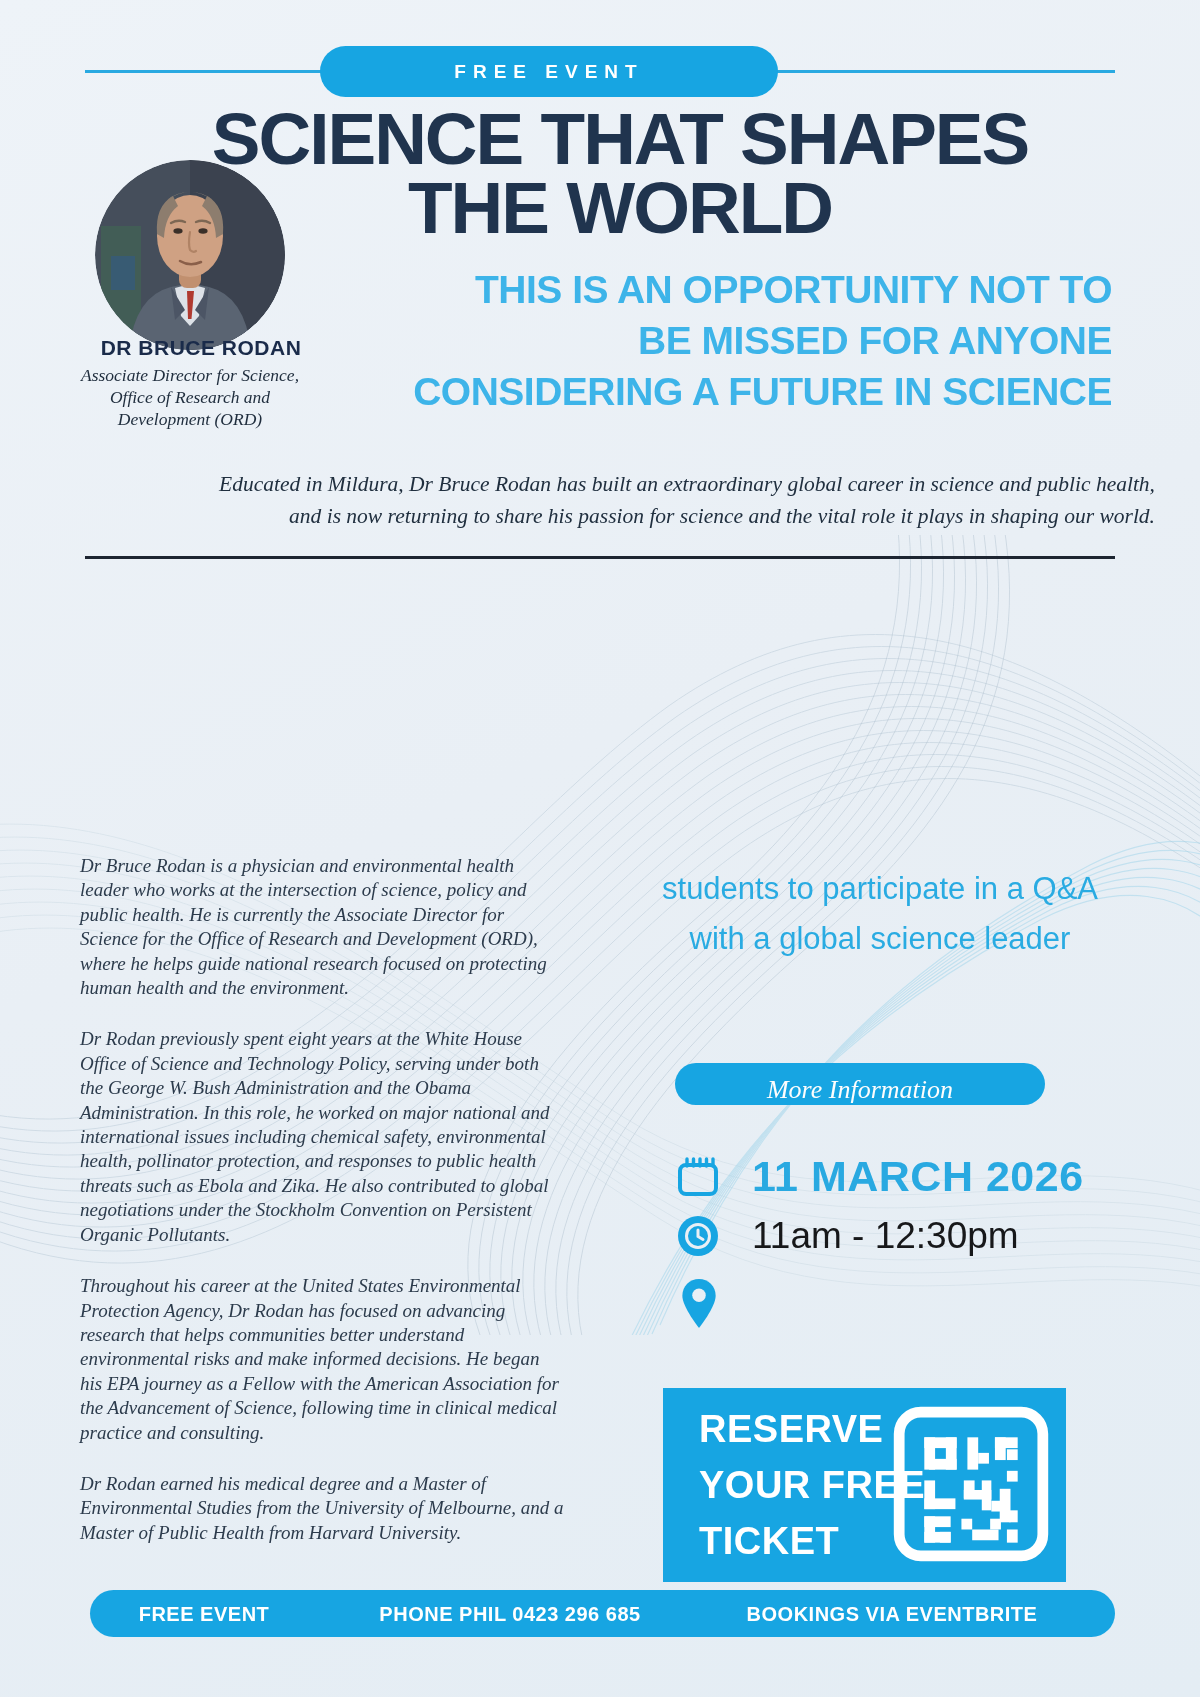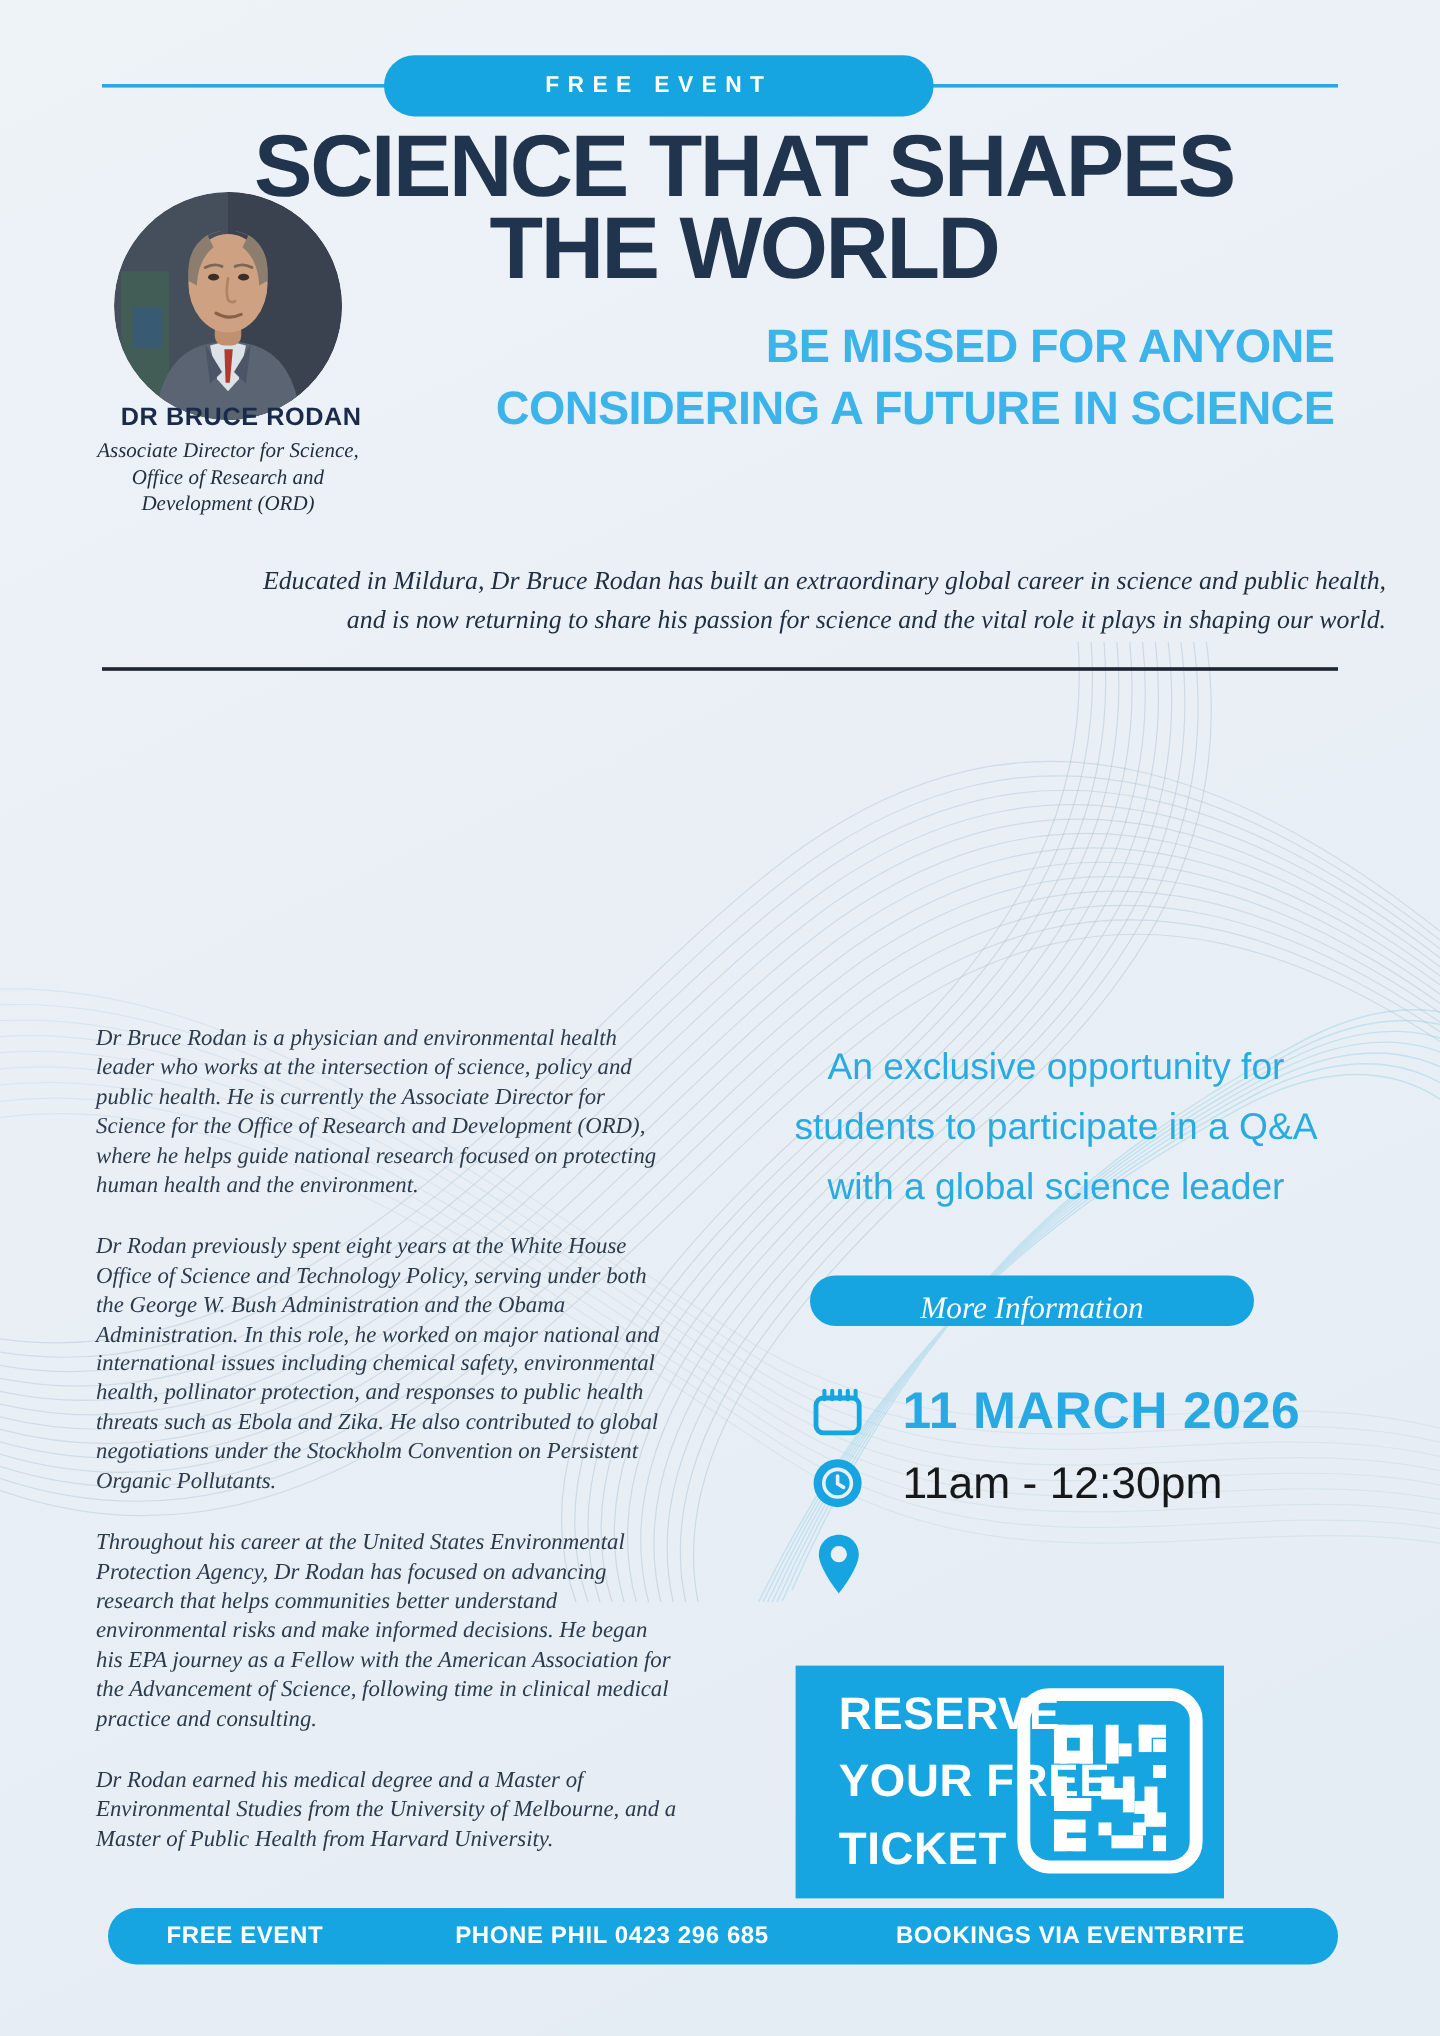--- a/index.html
+++ b/index.html
@@ -48,21 +48,21 @@
   .info-row{display:flex; align-items:center;}
   .row-date{left:676px; top:1152px; gap:32px;}
   .row-date .txt{color:#29a9e1; font-weight:bold; font-size:43px; letter-spacing:0.5px;}
   .row-time{left:676px; top:1214px; gap:32px;}
   .row-time .txt{color:#17181a; font-size:37px;}
   .row-loc{left:681px; top:1278px; gap:36px; align-items:flex-start;}
   .venue{color:#2da9de; font-size:45px; letter-spacing:2px; line-height:48px;}
   .address{color:#17181a; font-size:32px; margin-top:8px; white-space:nowrap;}
   
   .reserve-box{
-    left:663px; top:1388px; width:357px; height:194px; background:#17a5e2; cursor:pointer;
+    left:663px; top:1388px; width:403px; height:194px; background:#17a5e2; cursor:pointer;
   }
   .reserve-text{position:absolute; left:36px; top:13px; color:#fff; font-weight:bold;
     font-size:38px; line-height:56px; letter-spacing:0.5px;}
   .qr{position:absolute; right:16px; top:17px;}
   
   .footer-bar{
     left:90px; top:1590px; width:1025px; height:47px; border-radius:24px; background:#17a5e2;
   }
   .footer-bar span{
     position:absolute; top:50%; transform:translate(-50%,-50%);
@@ -136,20 +136,21 @@
   <div class="abs free-pill">
     <span>FREE EVENT</span>
   </div>
 
   <div class="abs title-block">
     <div>SCIENCE THAT SHAPES</div>
     <div>THE WORLD</div>
   </div>
 
   <div class="abs subtitle-block">
+    <div>THIS IS AN OPPORTUNITY NOT TO</div>
     <div>BE MISSED FOR ANYONE</div>
     <div>CONSIDERING A FUTURE IN SCIENCE</div>
   </div>
 
   <div class="abs avatar">
     <svg width="190" height="190" viewBox="0 0 190 190">
       <defs>
           <clipPath id="pc">
             <circle cx="95" cy="95" r="95"></circle>
           </clipPath>
@@ -196,21 +197,20 @@
   <div class="abs divider"></div>
 
   <div class="abs bio">
     <p>Dr Bruce Rodan is a physician and environmental health leader who works at the intersection of science, policy and public health. He is currently the Associate Director for Science for the Office of Research and Development (ORD), where he helps guide national research focused on protecting human health and the environment.</p>
     <p>Dr Rodan previously spent eight years at the White House Office of Science and Technology Policy, serving under both the George W. Bush Administration and the Obama Administration. In this role, he worked on major national and international issues including chemical safety, environmental health, pollinator protection, and responses to public health threats such as Ebola and Zika. He also contributed to global negotiations under the Stockholm Convention on Persistent Organic Pollutants.</p>
     <p>Throughout his career at the United States Environmental Protection Agency, Dr Rodan has focused on advancing research that helps communities better understand environmental risks and make informed decisions. He began his EPA journey as a Fellow with the American Association for the Advancement of Science, following time in clinical medical practice and consulting.</p>
     <p>Dr Rodan earned his medical degree and a Master of Environmental Studies from the University of Melbourne, and a Master of Public Health from Harvard University.</p>
   </div>
 
   <div class="abs callout">
-    <div>An exclusive opportunity for</div>
     <div>students to participate in a Q&amp;A</div>
     <div>with a global science leader</div>
   </div>
 
   <div class="abs moreinfo-btn">
     <span>More Information</span>
   </div>
 
   <div class="abs info-row row-date">
     <svg width="44" height="44" viewBox="0 0 44 44">

